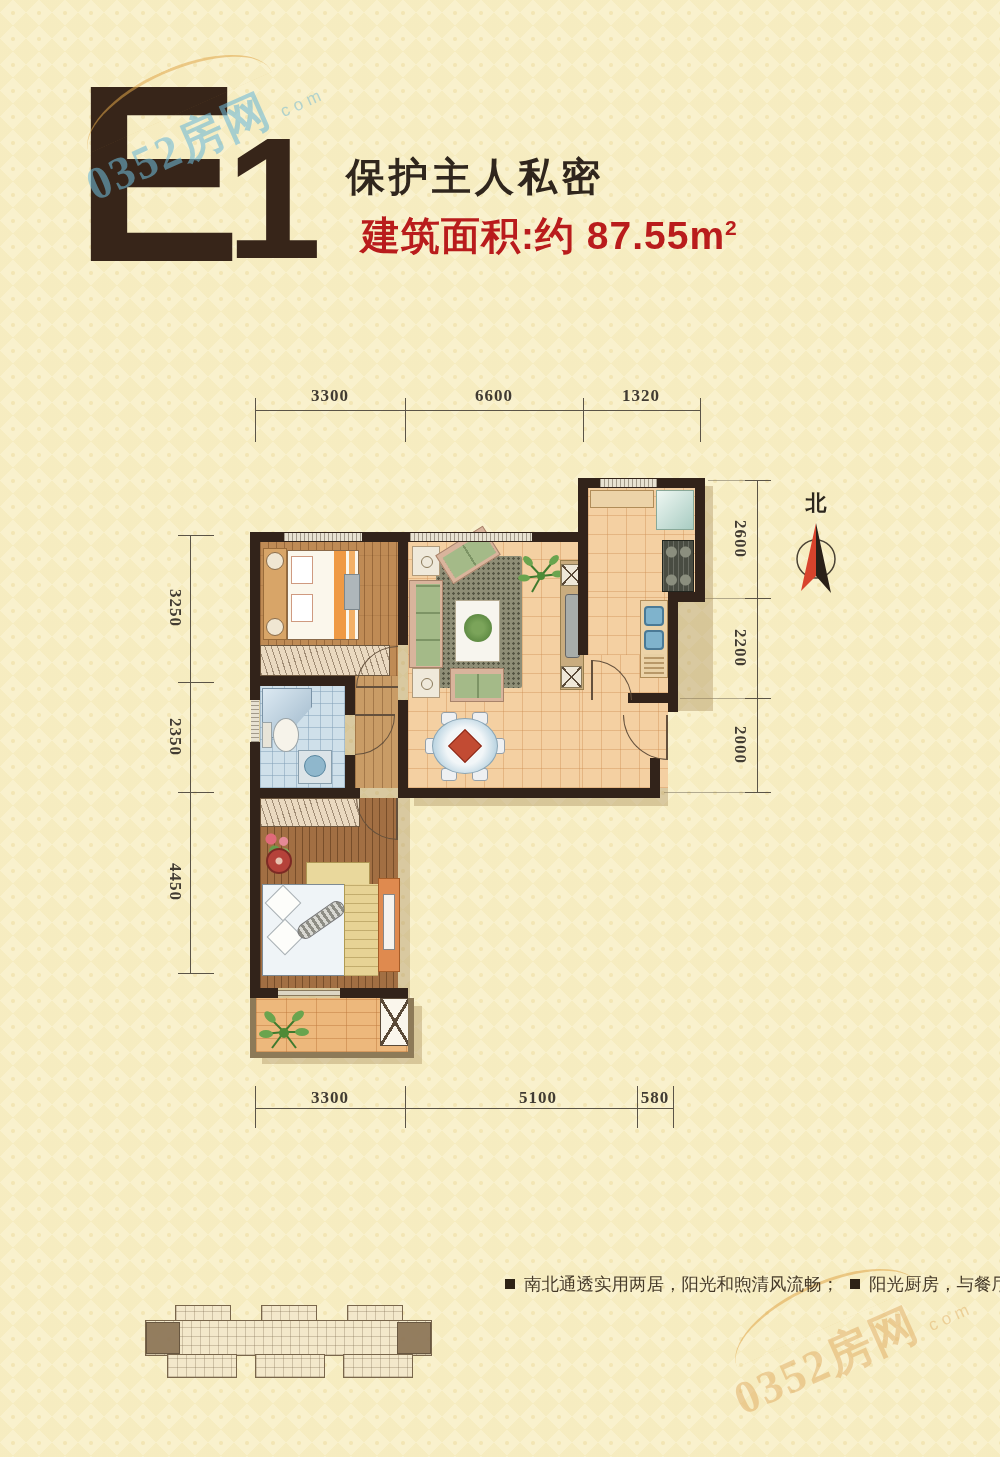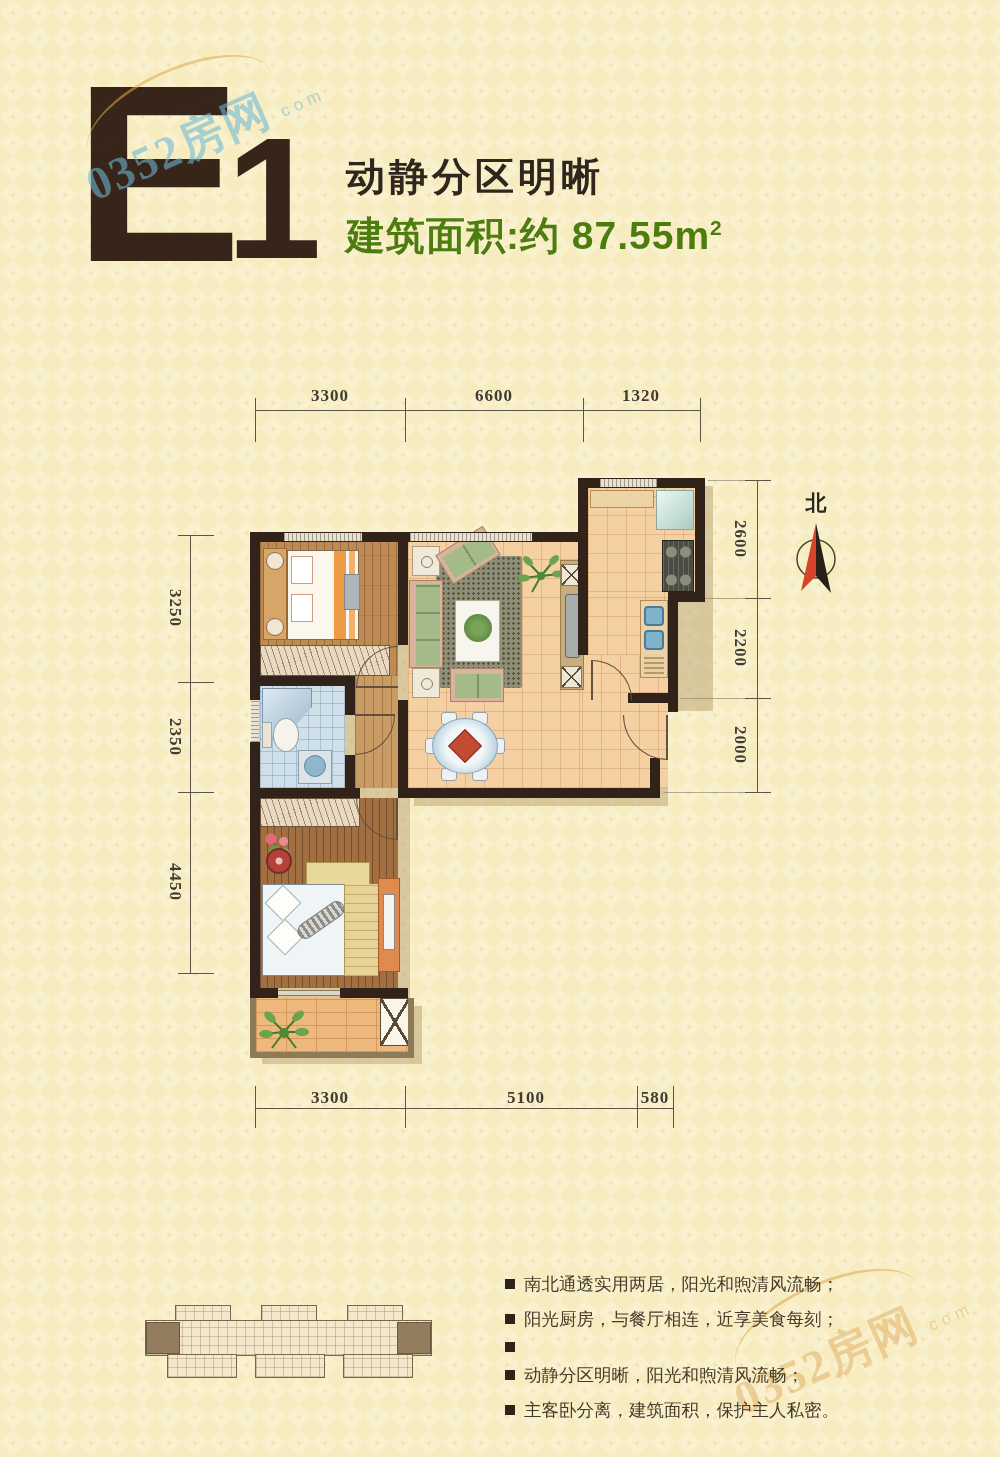--- a/index.html
+++ b/index.html
@@ -12,21 +12,21 @@
       linear-gradient(-45deg, rgba(241,227,170,.35) 25%, transparent 25%, transparent 75%, rgba(241,227,170,.35) 75%);
     background-size:26px 26px;
     font-family:"Liberation Sans",sans-serif;
   }
   .abs{position:absolute}
   i.abs{display:block}
   
   .unitE{left:74px;top:48px;font:700 252px/1 "Liberation Sans",sans-serif;color:#372519;letter-spacing:-6px}
   .unit1{left:226px;top:112px;font:700 172px/1 "Liberation Sans",sans-serif;color:#372519}
   .hline1{left:346px;top:156px;font:700 39px/1.1 "Liberation Sans",sans-serif;color:#30261d;letter-spacing:4px}
-  .hline2{left:346px;top:215px;font:700 39px/1.1 "Liberation Sans",sans-serif;color:#4d7c0f;letter-spacing:1px}
+  .hline2{left:361px;top:215px;font:700 39px/1.1 "Liberation Sans",sans-serif;color:#b91c1c;letter-spacing:1px}
   .hline2 sup{font-size:21px}
   
   .wm{transform:rotate(-24deg);transform-origin:left top;line-height:1;pointer-events:none}
   .wm .wm-swoosh{display:block;width:200px;height:42px;border:0;border-top:3px solid rgba(224,166,72,.55);border-radius:50%/100% 100% 0 0;margin-left:14px}
   .wm .wm-brand{font:700 46px "Liberation Serif",serif;letter-spacing:2px}
   .wm .wm-sub{font:400 17px "Liberation Sans",sans-serif;letter-spacing:5px;margin-left:6px}
   .wm-top{left:58px;top:118px;color:rgba(108,184,214,.58)}
   .wm-top .wm-sub{color:rgba(108,184,214,.5)}
   .wm-bot{left:706px;top:1332px;color:rgba(219,158,77,.42)}
   .wm-bot .wm-sub{color:rgba(219,158,77,.38)}
@@ -57,30 +57,30 @@
   .leaf{background:#64503c}
   .xcross{background-image:linear-gradient(to top right,transparent 47%,#5a4a38 47%,#5a4a38 53%,transparent 53%),linear-gradient(to bottom right,transparent 47%,#5a4a38 47%,#5a4a38 53%,transparent 53%)}
   .furn{box-sizing:border-box}
   
   .compass{left:781px;top:489px;width:70px;text-align:center}
   .compass .north{font:700 21px "Liberation Serif",serif;color:#2c261d;display:block;margin-bottom:2px}
   
   .kp-cell{border:1px solid #6f5b42;background-color:#f3e8cb;background-image:repeating-linear-gradient(90deg,rgba(111,91,66,.3) 0 1px,transparent 1px 9px),repeating-linear-gradient(0deg,rgba(111,91,66,.3) 0 1px,transparent 1px 9px);box-sizing:border-box}
   .kp-dark{background:#8b7456;border:1px solid #5d4b36;box-sizing:border-box}
   
-  .features{left:505px;top:1272px;width:480px;display:flex;flex-direction:column;gap:11px}
+  .features{left:505px;top:1272px;width:480px;display:flex;flex-direction:row;gap:11px}
   .feat{display:flex;align-items:center;gap:9px;font:400 17.5px "Liberation Sans",sans-serif;color:#463a29;white-space:nowrap}
   .feat-sq{width:10px;height:10px;background:#2e2316;flex:none}
 </style>
 </head>
 <body>
 
 <div class="abs unitE">E</div>
 <div class="abs unit1">1</div>
-<div class="abs hline1">动静分区明晰</div>
+<div class="abs hline1">保护主人私密</div>
 <div class="abs hline2"><span>建筑面积:约 87.55m</span><sup>2</sup></div>
 
 <div class="abs wm wm-top">
   <span class="wm-swoosh"></span>
   <span class="wm-brand">0352房网</span>
   <span class="wm-sub">com</span>
 </div>
 <div class="abs wm wm-bot">
   <span class="wm-swoosh"></span>
   <span class="wm-brand">0352房网</span>
@@ -124,21 +124,21 @@
   <div class="abs dimlab vert" style="left:701px;top:736px">2000</div>
 </div>
 
 <div>
   <i class="abs dimline" style="left:255px;top:1108px;width:418px;height:1px"></i>
   <i class="abs dimtick" style="left:255px;top:1086px;width:1px;height:42px"></i>
   <i class="abs dimtick" style="left:405px;top:1086px;width:1px;height:42px"></i>
   <i class="abs dimtick" style="left:637px;top:1086px;width:1px;height:42px"></i>
   <i class="abs dimtick" style="left:673px;top:1086px;width:1px;height:42px"></i>
   <div class="abs dimlab" style="left:290px;top:1088px">3300</div>
-  <div class="abs dimlab" style="left:486px;top:1088px">5100</div>
+  <div class="abs dimlab" style="left:498px;top:1088px">5100</div>
   <div class="abs dimlab" style="left:615px;top:1088px">580</div>
 </div>
 
 <div class="abs compass">
   <span class="north">北</span>
   <svg width="70" height="80" viewBox="0 0 70 80">
     <circle cx="35" cy="40" r="19" fill="none" stroke="#4a4234" stroke-width="1.5"></circle>
     <polygon points="35,4 20,72 35,57" fill="#d8432c"></polygon>
     <polygon points="35,4 50,74 35,57" fill="#2a2018"></polygon>
   </svg>

